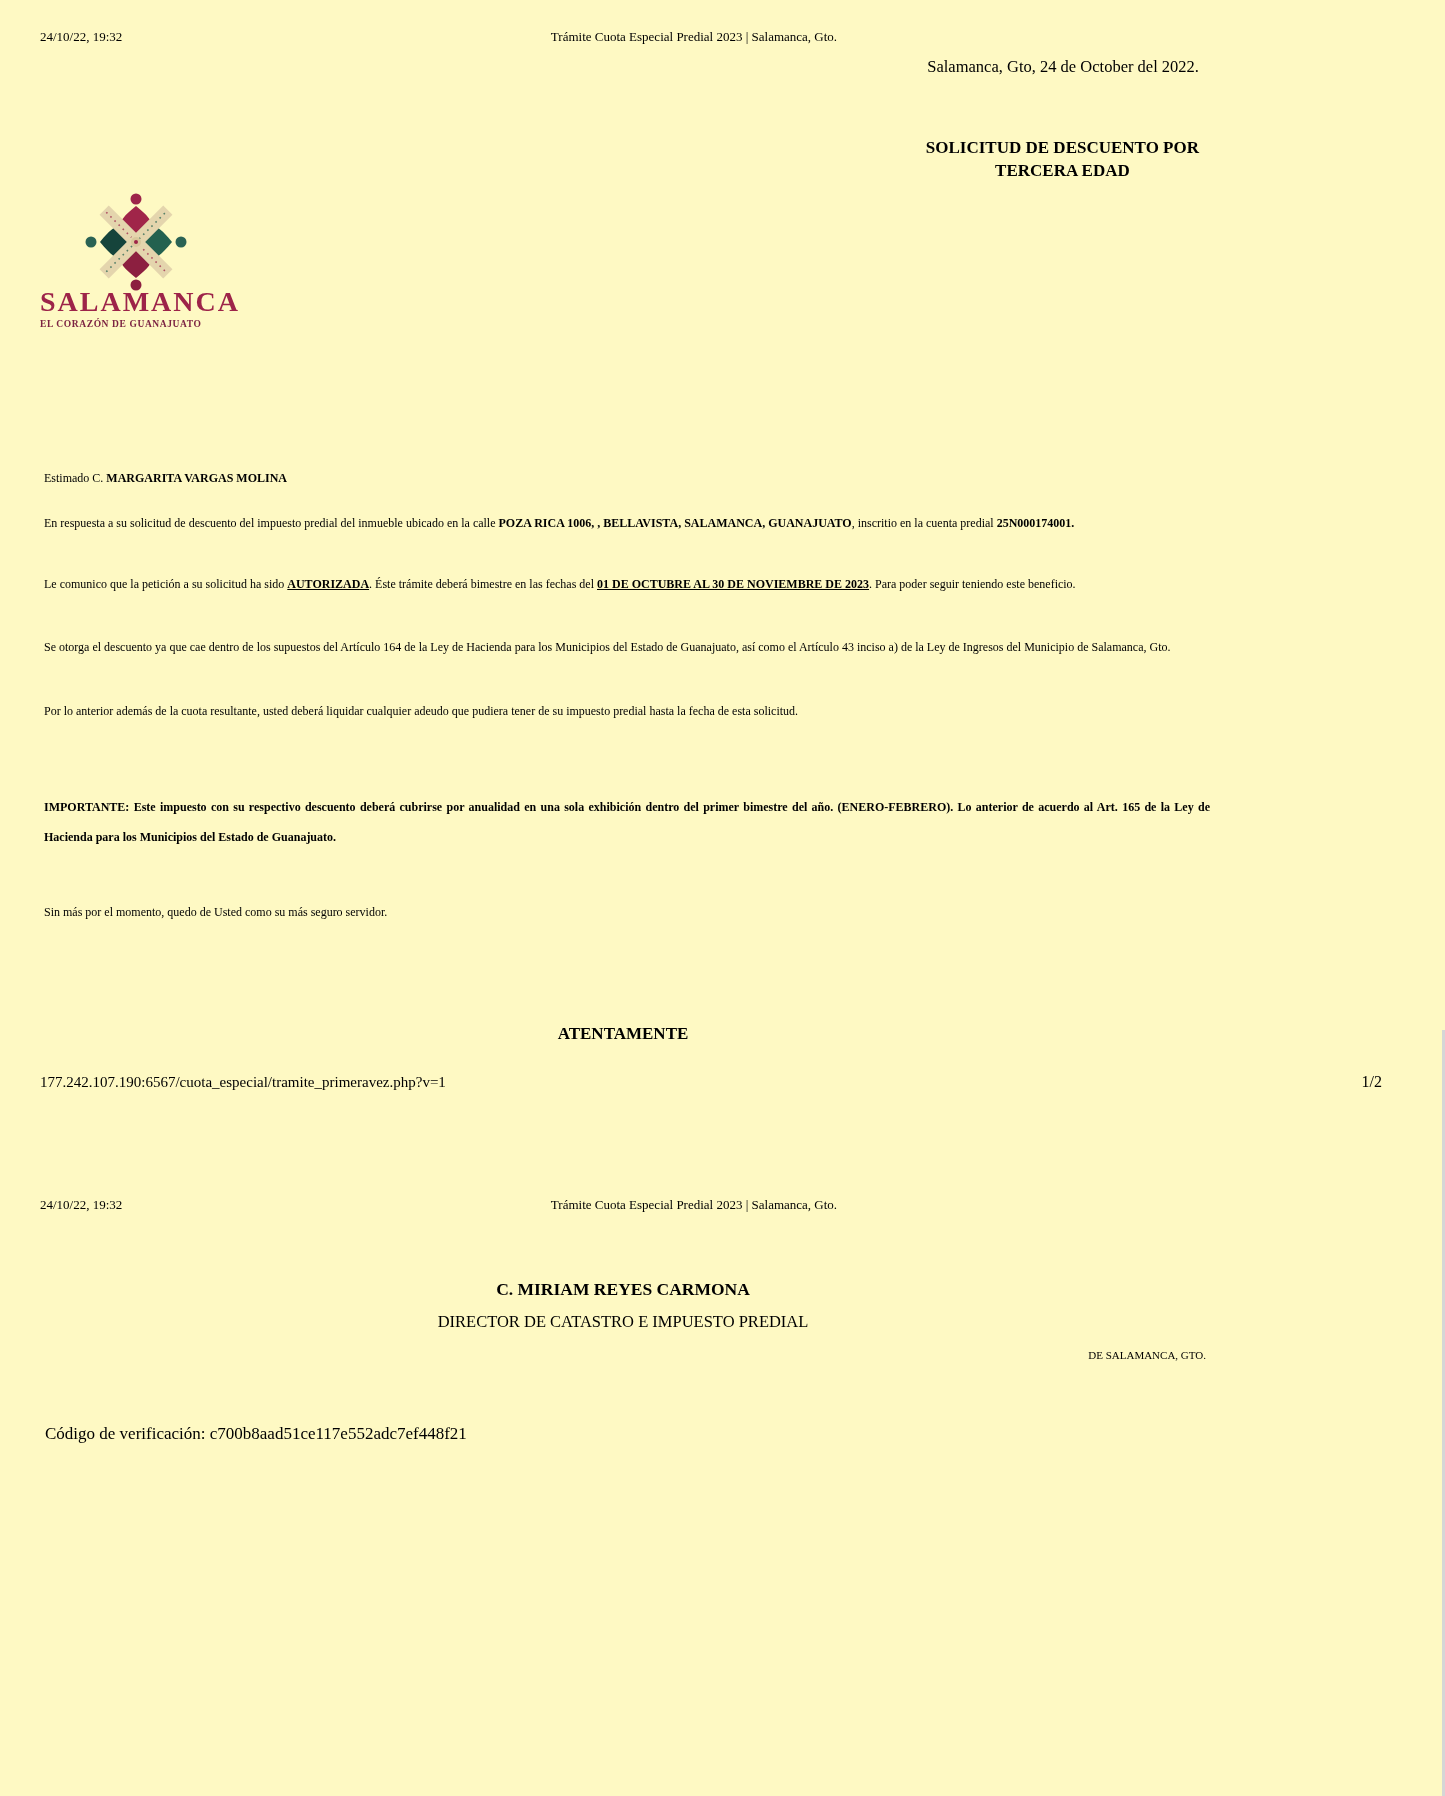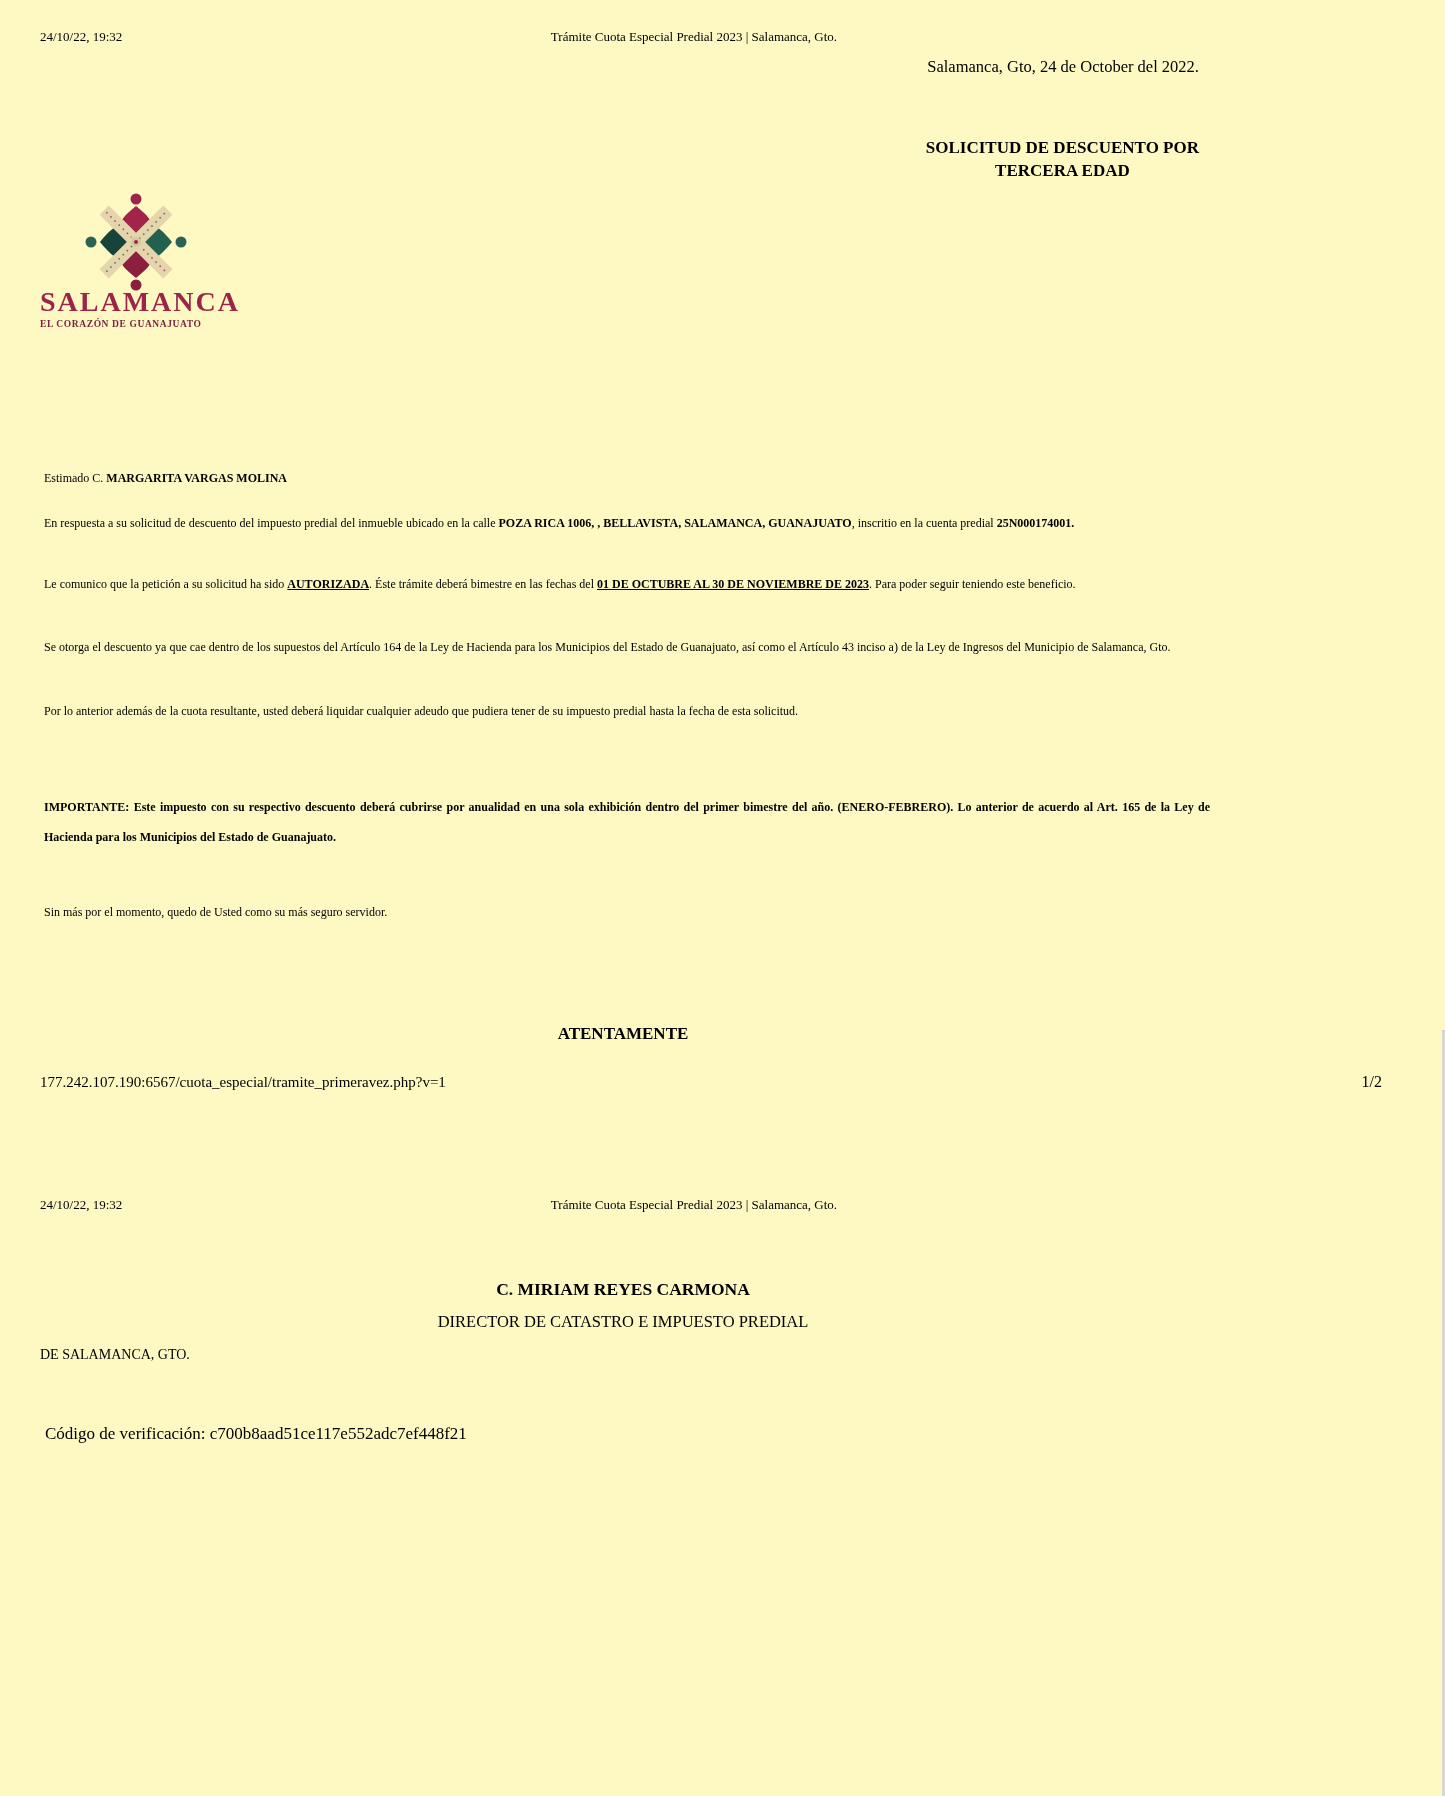--- a/index.html
+++ b/index.html
@@ -36,21 +36,21 @@
   .para-1{top:496px;}
   .para-2{top:557px;}
   .para-3{top:620px;}
   .para-4{top:684px;}
   .para-5{top:780px;font-weight:bold;}
   .para-6{top:885px;text-align:left;}
   .atentamente{left:40px;top:1019px;width:1166px;text-align:center;font-weight:bold;font-size:17px;line-height:30px;}
   
   .sig-name{left:40px;top:1274px;width:1166px;text-align:center;font-weight:bold;font-size:17.5px;line-height:30px;}
   .sig-role{left:40px;top:1307px;width:1166px;text-align:center;font-size:16.5px;line-height:30px;}
-  .sig-place{left:40px;top:1340px;width:1166px;text-align:left;font-size:14px;line-height:30px;}
+  .sig-place{left:40px;top:1340px;width:1166px;text-align:right;font-size:11px;line-height:30px;}
   .verification{left:45px;top:1419px;font-size:17px;line-height:30px;}
   .scrollbar{right:0;top:1030px;width:3px;height:766px;background:#d6d6d6;}
   .u{text-decoration:underline;}
 </style>
 </head>
 <body>
 
 <div class="screen">
 
   <div class="abs print-small hdr-left-1">24/10/22, 19:32</div>

